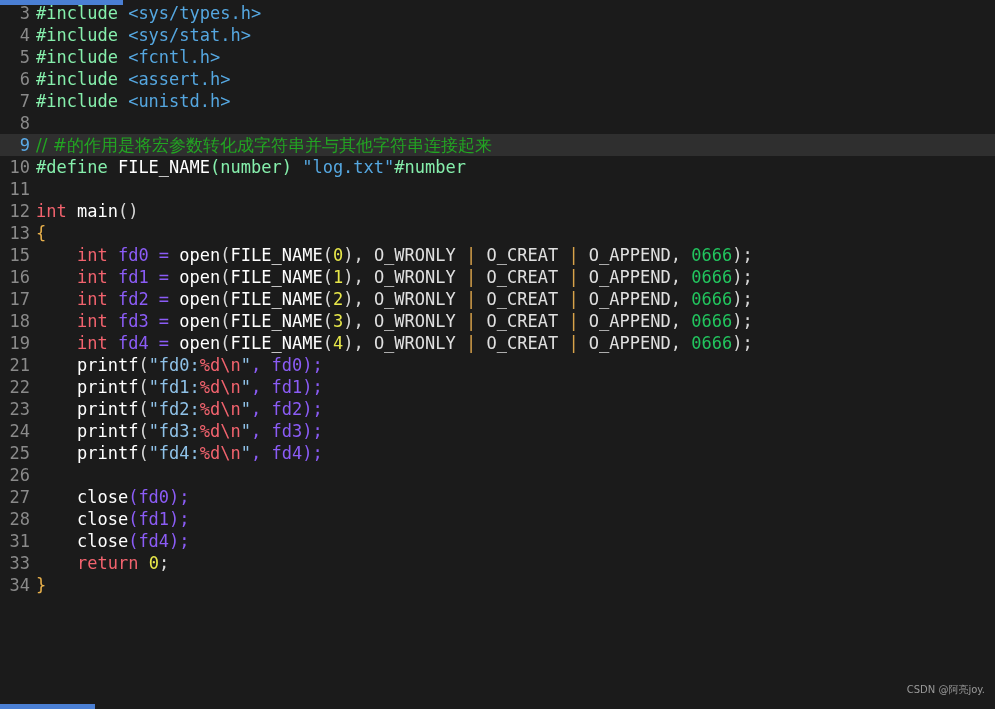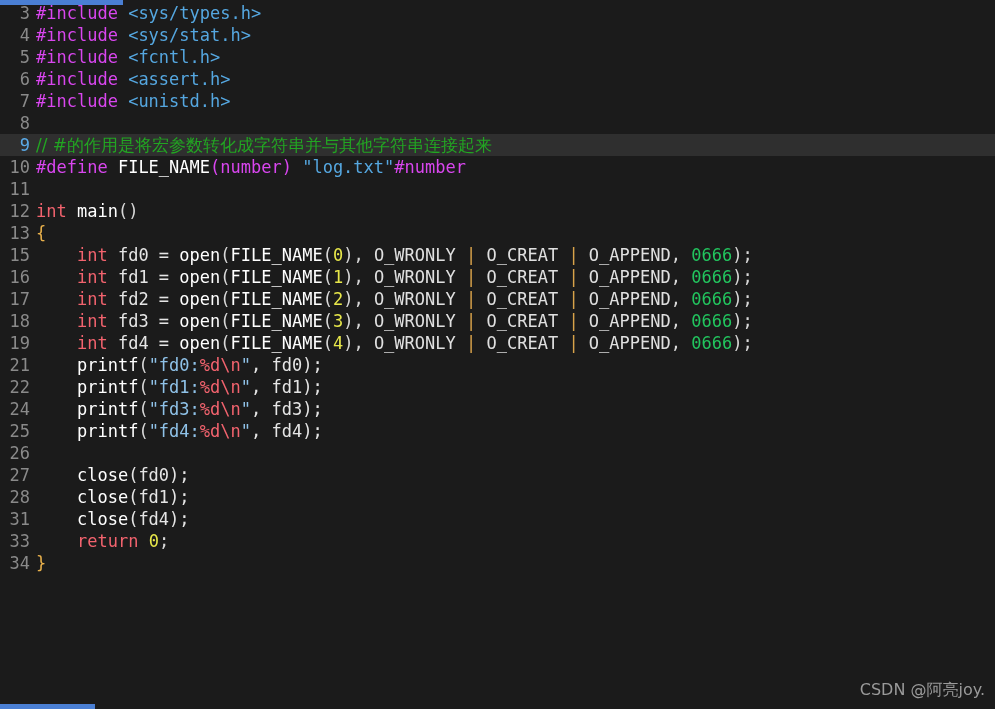--- a/index.html
+++ b/index.html
@@ -59,45 +59,45 @@
     color: #5aa9e6;
   }
   .code {
     flex: 1 1 auto;
     padding-left: 6px;
     color: #e0e0e0;
     white-space: pre;
   }
 
   
-  .t-pre      { color: #d946ef; }  
+  .t-pre      { color: #86efac; }  
   .t-header   { color: #55a7e0; }  
   .t-fn       { color: #ffffff; }  
   .t-kw       { color: #f2636e; }  
   .t-num      { color: #e8e84a; }  
   .t-octal    { color: #22c55e; }  
   .t-comment  { color: #22a522; }  
-  .t-plain    { color: #e5e5e5; }
+  .t-plain    { color: #8b5cf6; }
   .t-punct    { color: #d8d8d8; }
   .t-brace    { color: #e8b04b; }
   .t-pipe     { color: #d8a24a; }
   .t-str      { color: #8fc2e8; }
   .t-esc      { color: #f2636e; text-align: right; }
   .t-flag     { color: #e0e0e0; }
 
   .cjk { font-family: "DejaVu Sans", "Liberation Sans", sans-serif; }
 
   
   #watermark {
     position: absolute;
     right: 10px;
     bottom: 8px;
     color: #9a9a9a;
     font-family: "DejaVu Sans", "Liberation Sans", sans-serif;
-    font-size: 16px;
+    font-size: 10px;
     z-index: 30;
     user-select: none;
   }
 </style>
 </head>
 <body>
 
 <div id="editor">
 
   <div class="scrollbar-h" id="scrollbar-top"></div>
@@ -114,20 +114,21 @@
       <div class="code-line"><span class="ln">11</span><span class="code"></span></div>
       <div class="code-line"><span class="ln">12</span><span class="code"><span class="t-kw">int</span><span class="t-plain"> </span><span class="t-fn">main</span><span class="t-punct">()</span></span></div>
       <div class="code-line"><span class="ln">13</span><span class="code"><span class="t-brace">{</span></span></div>
       <div class="code-line"><span class="ln">15</span><span class="code"><span class="t-plain">    </span><span class="t-kw">int</span><span class="t-plain"> fd0 = </span><span class="t-fn">open</span><span class="t-punct">(</span><span class="t-fn">FILE_NAME</span><span class="t-punct">(</span><span class="t-num">0</span><span class="t-punct">), </span><span class="t-flag">O_WRONLY</span><span class="t-pipe"> | </span><span class="t-flag">O_CREAT</span><span class="t-pipe"> | </span><span class="t-flag">O_APPEND</span><span class="t-punct">, </span><span class="t-octal">0666</span><span class="t-punct">);</span></span></div>
       <div class="code-line"><span class="ln">16</span><span class="code"><span class="t-plain">    </span><span class="t-kw">int</span><span class="t-plain"> fd1 = </span><span class="t-fn">open</span><span class="t-punct">(</span><span class="t-fn">FILE_NAME</span><span class="t-punct">(</span><span class="t-num">1</span><span class="t-punct">), </span><span class="t-flag">O_WRONLY</span><span class="t-pipe"> | </span><span class="t-flag">O_CREAT</span><span class="t-pipe"> | </span><span class="t-flag">O_APPEND</span><span class="t-punct">, </span><span class="t-octal">0666</span><span class="t-punct">);</span></span></div>
       <div class="code-line"><span class="ln">17</span><span class="code"><span class="t-plain">    </span><span class="t-kw">int</span><span class="t-plain"> fd2 = </span><span class="t-fn">open</span><span class="t-punct">(</span><span class="t-fn">FILE_NAME</span><span class="t-punct">(</span><span class="t-num">2</span><span class="t-punct">), </span><span class="t-flag">O_WRONLY</span><span class="t-pipe"> | </span><span class="t-flag">O_CREAT</span><span class="t-pipe"> | </span><span class="t-flag">O_APPEND</span><span class="t-punct">, </span><span class="t-octal">0666</span><span class="t-punct">);</span></span></div>
       <div class="code-line"><span class="ln">18</span><span class="code"><span class="t-plain">    </span><span class="t-kw">int</span><span class="t-plain"> fd3 = </span><span class="t-fn">open</span><span class="t-punct">(</span><span class="t-fn">FILE_NAME</span><span class="t-punct">(</span><span class="t-num">3</span><span class="t-punct">), </span><span class="t-flag">O_WRONLY</span><span class="t-pipe"> | </span><span class="t-flag">O_CREAT</span><span class="t-pipe"> | </span><span class="t-flag">O_APPEND</span><span class="t-punct">, </span><span class="t-octal">0666</span><span class="t-punct">);</span></span></div>
       <div class="code-line"><span class="ln">19</span><span class="code"><span class="t-plain">    </span><span class="t-kw">int</span><span class="t-plain"> fd4 = </span><span class="t-fn">open</span><span class="t-punct">(</span><span class="t-fn">FILE_NAME</span><span class="t-punct">(</span><span class="t-num">4</span><span class="t-punct">), </span><span class="t-flag">O_WRONLY</span><span class="t-pipe"> | </span><span class="t-flag">O_CREAT</span><span class="t-pipe"> | </span><span class="t-flag">O_APPEND</span><span class="t-punct">, </span><span class="t-octal">0666</span><span class="t-punct">);</span></span></div>
       <div class="code-line"><span class="ln">21</span><span class="code"><span class="t-plain">    </span><span class="t-fn">printf</span><span class="t-punct">(</span><span class="t-str">"fd0:</span><span class="t-esc">%d\n</span><span class="t-str">"</span><span class="t-plain">, fd0);</span></span></div>
       <div class="code-line"><span class="ln">22</span><span class="code"><span class="t-plain">    </span><span class="t-fn">printf</span><span class="t-punct">(</span><span class="t-str">"fd1:</span><span class="t-esc">%d\n</span><span class="t-str">"</span><span class="t-plain">, fd1);</span></span></div>
+      <div class="code-line"><span class="ln">23</span><span class="code"><span class="t-plain">    </span><span class="t-fn">printf</span><span class="t-punct">(</span><span class="t-str">"fd2:</span><span class="t-esc">%d\n</span><span class="t-str">"</span><span class="t-plain">, fd2);</span></span></div>
       <div class="code-line"><span class="ln">24</span><span class="code"><span class="t-plain">    </span><span class="t-fn">printf</span><span class="t-punct">(</span><span class="t-str">"fd3:</span><span class="t-esc">%d\n</span><span class="t-str">"</span><span class="t-plain">, fd3);</span></span></div>
       <div class="code-line"><span class="ln">25</span><span class="code"><span class="t-plain">    </span><span class="t-fn">printf</span><span class="t-punct">(</span><span class="t-str">"fd4:</span><span class="t-esc">%d\n</span><span class="t-str">"</span><span class="t-plain">, fd4);</span></span></div>
       <div class="code-line"><span class="ln">26</span><span class="code"></span></div>
       <div class="code-line"><span class="ln">27</span><span class="code"><span class="t-plain">    </span><span class="t-fn">close</span><span class="t-plain">(fd0);</span></span></div>
       <div class="code-line"><span class="ln">28</span><span class="code"><span class="t-plain">    </span><span class="t-fn">close</span><span class="t-plain">(fd1);</span></span></div>
       <div class="code-line"><span class="ln">31</span><span class="code"><span class="t-plain">    </span><span class="t-fn">close</span><span class="t-plain">(fd4);</span></span></div>
       <div class="code-line"><span class="ln">33</span><span class="code"><span class="t-plain">    </span><span class="t-kw">return</span><span class="t-plain"> </span><span class="t-num">0</span><span class="t-punct">;</span></span></div>
       <div class="code-line"><span class="ln">34</span><span class="code"><span class="t-brace">}</span></span></div>
     </div>
 

